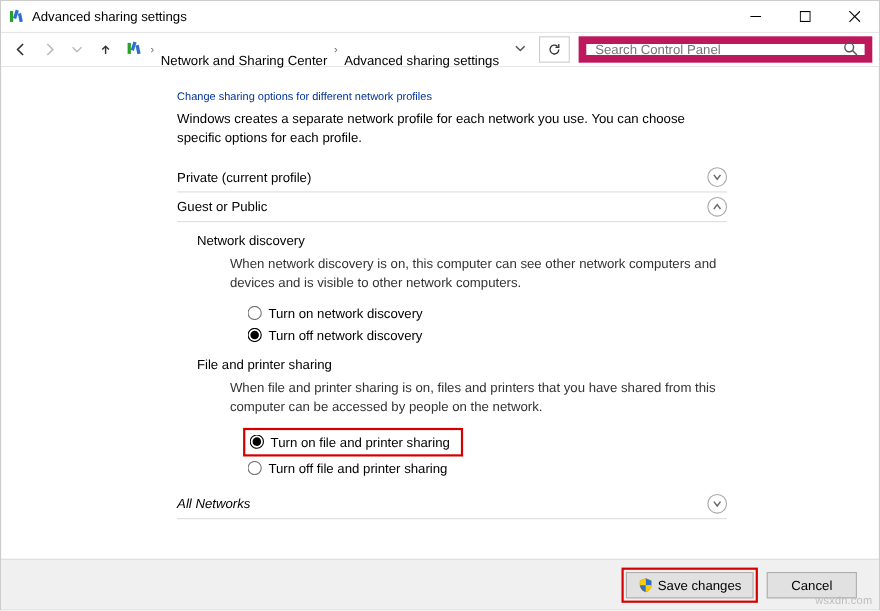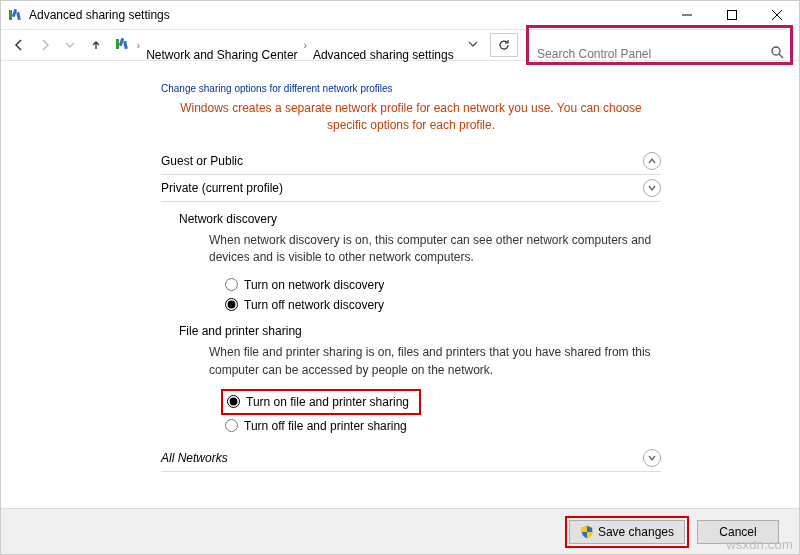--- a/index.html
+++ b/index.html
@@ -42,36 +42,36 @@
     border:1px solid transparent; padding:0 2px; color:#000;
   }
   .breadcrumbs .crumb { padding:0 4px; white-space:nowrap;margin-top:20px; }
   .breadcrumbs .sep { color:#666; font-size:10px; }
   .bc-dd { width:20px; text-align:center; color:#555;}
   .refresh-btn {
     width:28px; height:24px; border:1px solid #ccc; margin: 0 6px;
     display:flex; align-items:center; justify-content:center; color:#333;
   }
   .searchbox {
-    width:270px; height:40px; border:3px solid #be185d; display:flex; align-items:flex-end;
+    width:270px; height:24px; border:7px solid #be185d; display:flex; align-items:center;
     padding:0 6px; gap:6px; color:#888;
   }
   .searchbox input {
     border:none; outline:none; flex:1; font-size:12px; color:#555; background:transparent;
   }
   .search-icon { color:#555; }
 
   .content {
     position:absolute; top:62px; bottom:48px; left:0; right:0;
     overflow:hidden; padding: 20px 40px 0 160px;
   }
   .heading {
     color:#003399; font-size:10px; margin:0 0 6px 0; font-weight:400;
   }
-  .intro { color:#c2410c; margin:0 0 14px 0; line-height:1.4; max-width:500px;text-align:center; }
+  .intro { color:#000000; margin:0 0 14px 0; line-height:1.4; max-width:500px; }
   .section-row {
     display:flex; align-items:center; justify-content:space-between;
     border-bottom:1px solid #ddd; padding:4px 0; max-width:500px;
   }
   .section-row .lbl { color:#000; }
   .chev-circle {
     width:18px; height:18px; border:1px solid #aaa; border-radius:50%;
     display:flex; align-items:center; justify-content:center; color:#666; font-size:10px;
   }
   .sub-section { margin:10px 0 4px 18px; color:#000; }
@@ -88,21 +88,21 @@
     gap:8px; padding:0 20px; border-top:1px solid #ddd;
   }
   .btn {
     height:24px; min-width:82px; background:#e1e1e1; border:1px solid #adadad;
     display:flex; align-items:center; justify-content:center; gap:4px;
     font-size:12px; color:#000; padding:0 10px;text-align:right;
   }
   .save-red { border:2px solid #d40000; padding:2px; }
   .shield-icon svg{display:block;}
   .watermark {
-    position:absolute; right:6px; bottom:2px; font-size:13px; color:#bdbdbd; letter-spacing:0.2px;
+    position:absolute; right:6px; bottom:2px; font-size:10px; color:#bdbdbd; letter-spacing:0.2px;
   }
 </style>
 </head>
 <body>
 
 <div class="window">
 
   <div class="titlebar">
     <div class="titlebar-left">
       <span class="app-icon">
@@ -187,33 +187,33 @@
           </svg>
       </span>
     </div>
   </div>
 
   <div class="content">
     <h1 class="heading">Change sharing options for different network profiles</h1>
     <p class="intro">Windows creates a separate network profile for each network you use. You can choose specific options for each profile.</p>
 
     <div class="section-row">
+      <span class="lbl">Private (current profile)</span>
+      <span class="chev-circle">
+        <svg width="10" height="10">
+            <path d="M2 3 L5 7 L8 3" fill="none" stroke="#666" stroke-width="1.3"></path>
+          </svg>
+      </span>
+    </div>
+
+    <div class="section-row">
       <span class="lbl">Guest or Public</span>
       <span class="chev-circle">
         <svg width="10" height="10">
             <path d="M2 7 L5 3 L8 7" fill="none" stroke="#666" stroke-width="1.3"></path>
-          </svg>
-      </span>
-    </div>
-
-    <div class="section-row">
-      <span class="lbl">Private (current profile)</span>
-      <span class="chev-circle">
-        <svg width="10" height="10">
-            <path d="M2 3 L5 7 L8 3" fill="none" stroke="#666" stroke-width="1.3"></path>
           </svg>
       </span>
     </div>
 
     <div class="sub-section">Network discovery</div>
     <p class="sub-desc">When network discovery is on, this computer can see other network computers and devices and is visible to other network computers.</p>
     <div class="radio-group">
       <label class="radio-row">
         <input type="radio" name="nd" style="">
         <span class="radio-label">Turn on network discovery</span>

